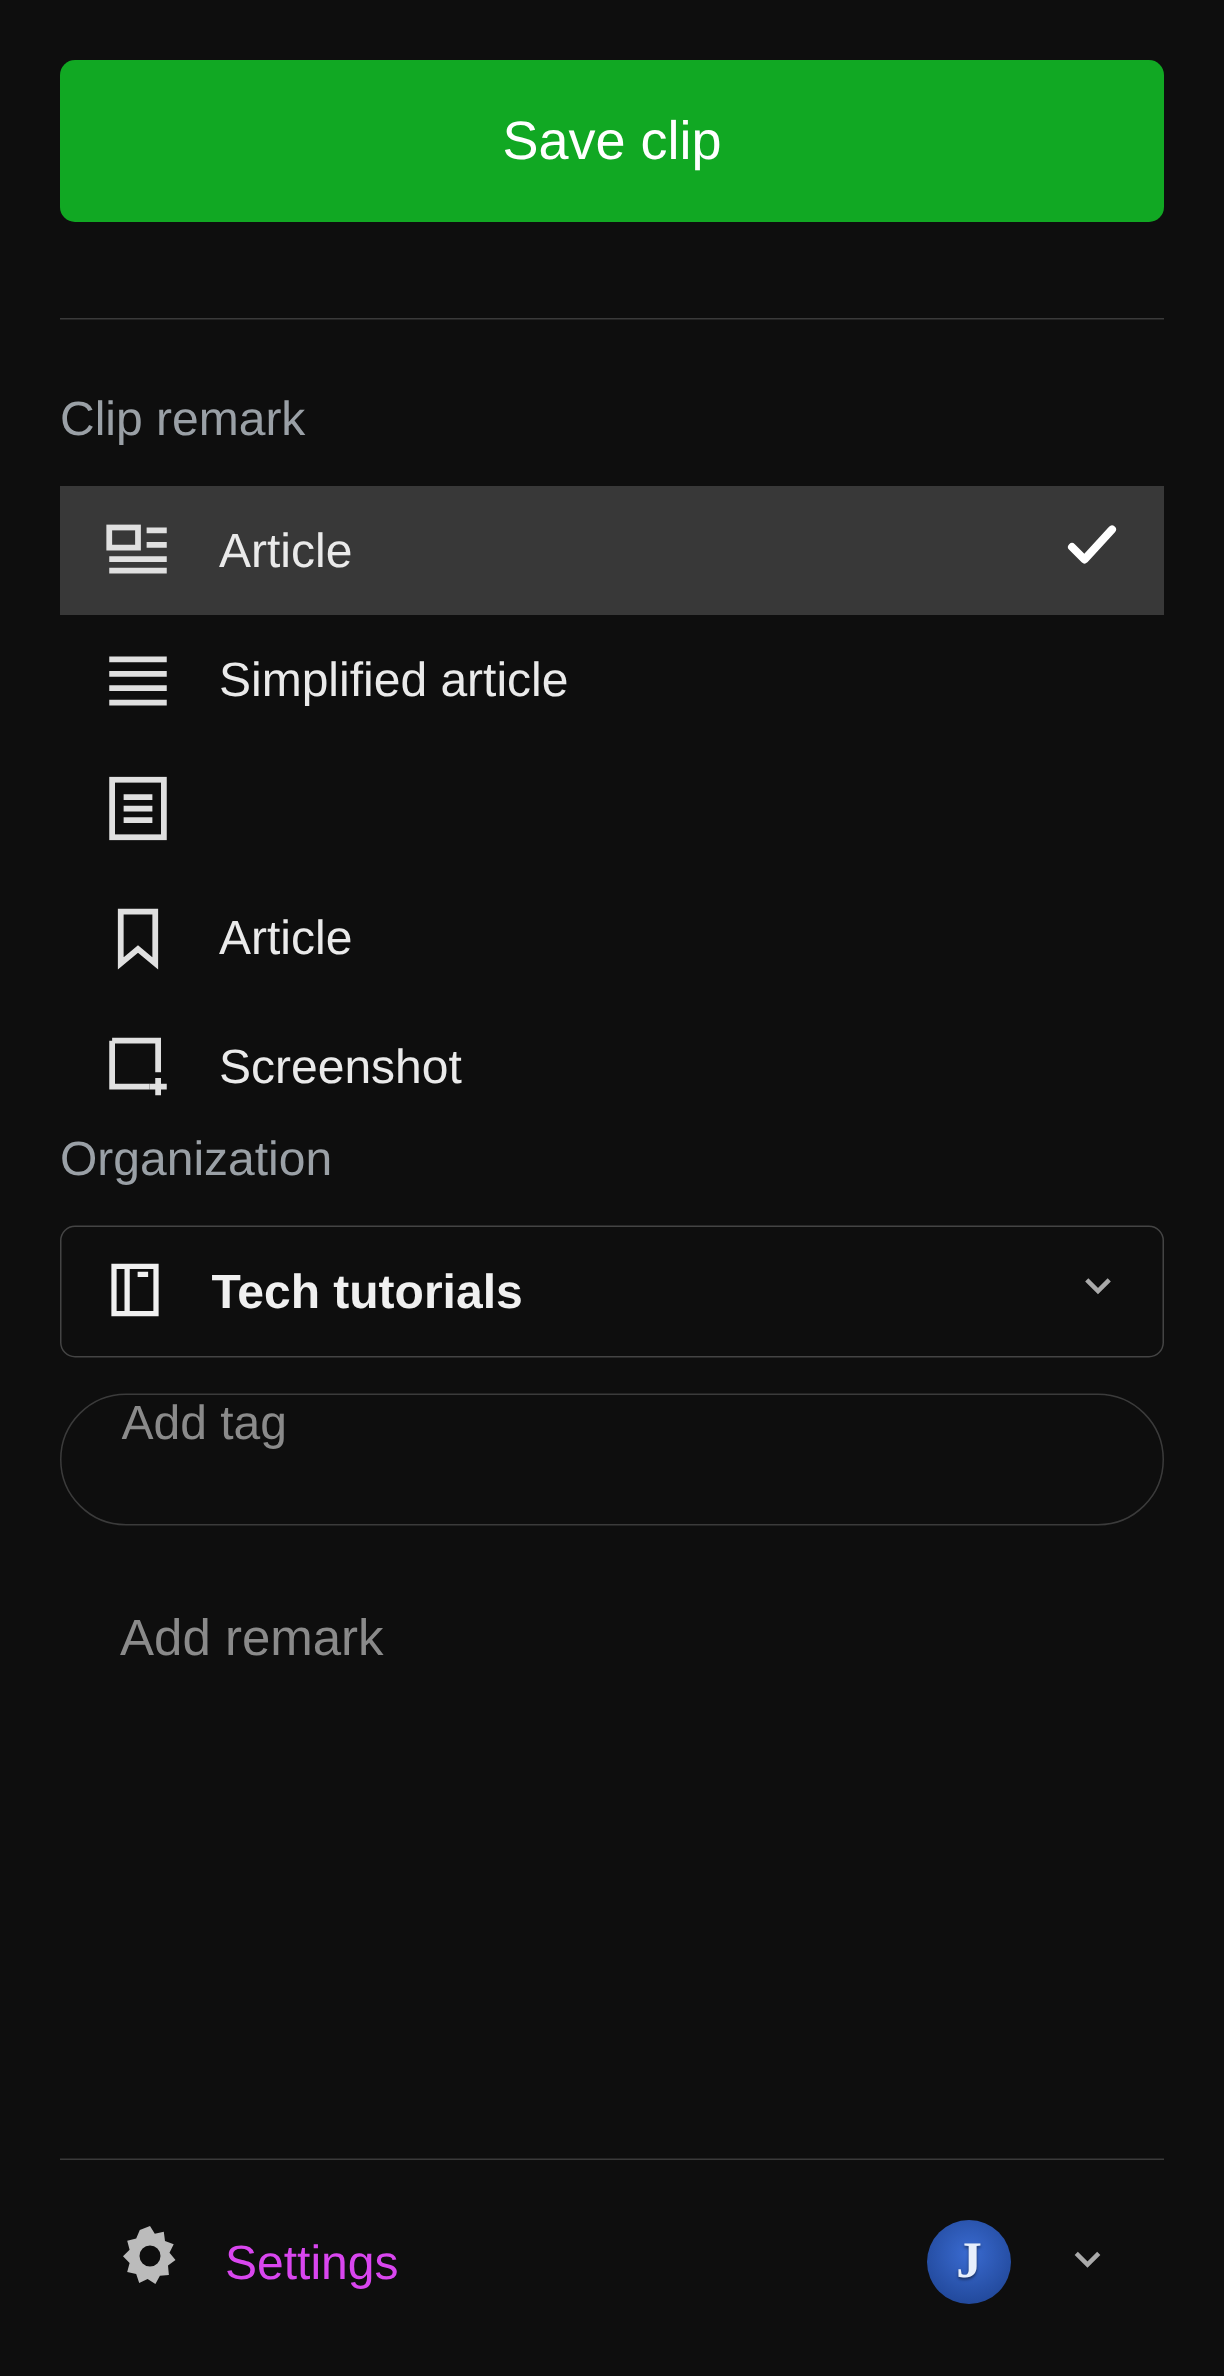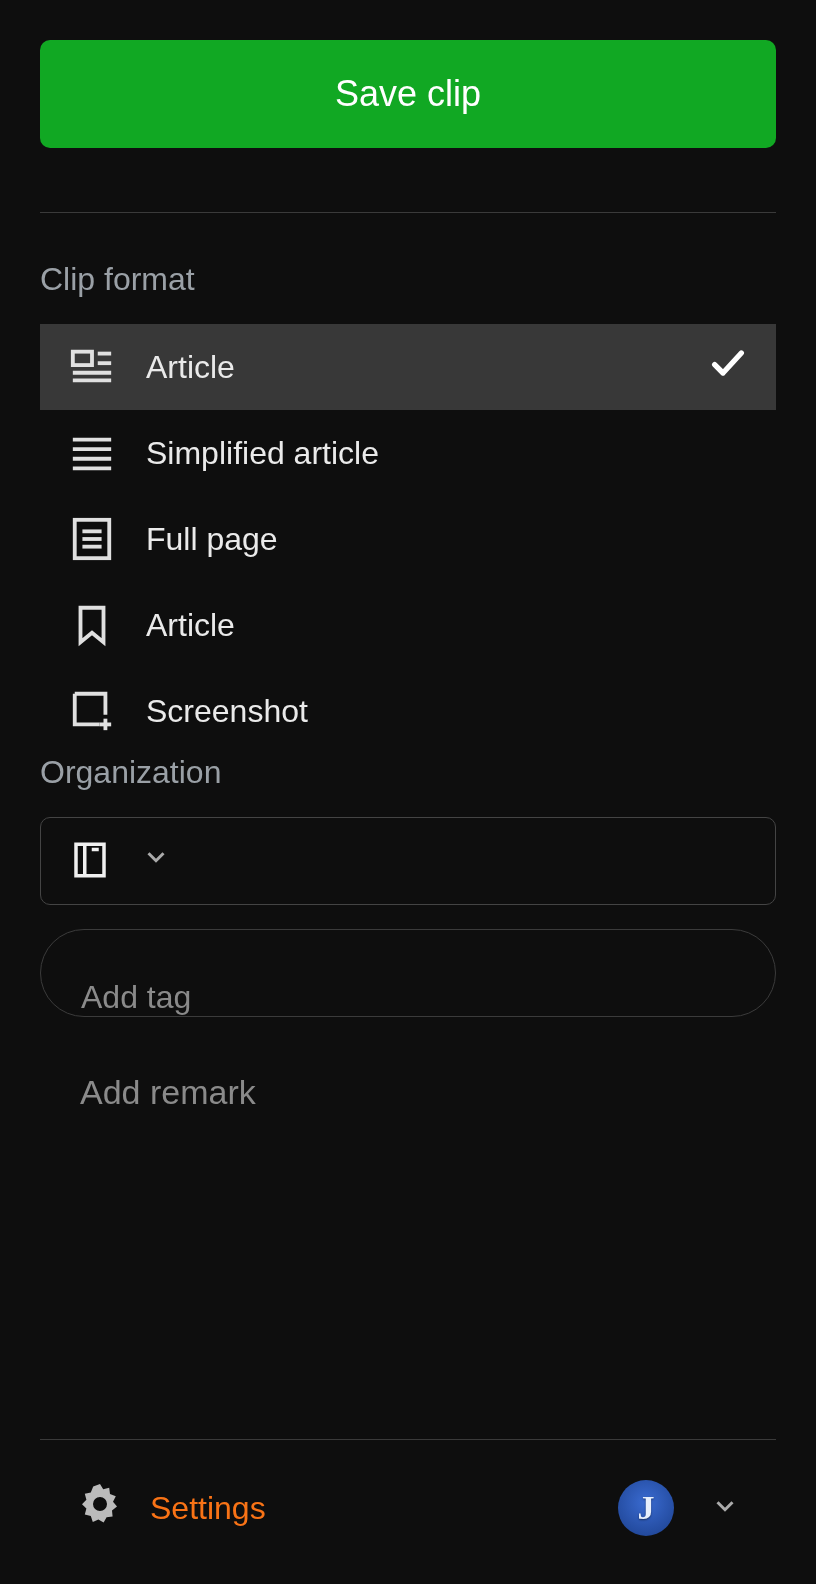--- a/index.html
+++ b/index.html
@@ -128,21 +128,21 @@
     flex: 1;
     font-weight: 600;
   }
   .tag-input-wrap {
     margin-top: 24px;
     height: 88px;
     border: 1px solid #3b3b3b;
     border-radius: 44px;
     padding: 0 40px;
     display: flex;
-    align-items: flex-end;
+    align-items: flex-start;
   }
   .tag-input {
     width: 100%;
     background: transparent;
     border: none;
     outline: none;
     color: #eee;
     font-size: 32px;
   }
   .tag-input::placeholder {
@@ -163,21 +163,21 @@
     border-top: 1px solid #3a3a3a;
     padding: 40px 36px 48px 36px;
     display: flex;
     align-items: center;
   }
   .settings {
     display: flex;
     align-items: center;
     gap: 26px;
     cursor: pointer;
-    color: #f97316;
+    color: #d946ef;
     font-size: 32px;
   }
   .footer-right {
     margin-left: auto;
     display: flex;
     align-items: center;
     gap: 36px;
   }
   .avatar {
     width: 56px;
@@ -197,21 +197,21 @@
 </head>
 <body>
 
 <div class="panel">
 
 
   <button class="save-btn">Save clip</button>
 
   <hr class="divider">
 
-  <div class="section-label">Clip format</div>
+  <div class="section-label">Clip remark</div>
 
   <div class="format-list">
 
     <div class="format-item selected">
       <span class="format-icon">
         <svg width="46" height="46" viewBox="0 0 24 24" fill="none" stroke="currentColor" stroke-width="2">
           <rect x="2" y="4" width="10" height="7"></rect>
           <line x1="15" y1="5" x2="22" y2="5"></line>
           <line x1="15" y1="10" x2="22" y2="10"></line>
           <line x1="2" y1="15" x2="22" y2="15"></line>
@@ -240,21 +240,20 @@
 
     <div class="format-item">
       <span class="format-icon">
         <svg width="46" height="46" viewBox="0 0 24 24" fill="none" stroke="currentColor" stroke-width="2">
           <rect x="3" y="2" width="18" height="20"></rect>
           <line x1="7" y1="8" x2="17" y2="8"></line>
           <line x1="7" y1="12" x2="17" y2="12"></line>
           <line x1="7" y1="16" x2="17" y2="16"></line>
         </svg>
       </span>
-      <span class="format-label">Full page</span>
     </div>
 
     <div class="format-item">
       <span class="format-icon">
         <svg width="46" height="46" viewBox="0 0 24 24" fill="none" stroke="currentColor" stroke-width="2">
           <path d="M6 3 H18 V21 L12 16 L6 21 Z"></path>
         </svg>
       </span>
       <span class="format-label">Article</span>
     </div>
@@ -277,20 +276,21 @@
     <div class="section-label">Organization</div>
 
     <div class="notebook-dropdown">
       <span class="notebook-icon">
         <svg width="42" height="42" viewBox="0 0 24 24" fill="none" stroke="currentColor" stroke-width="2">
           <rect x="4" y="3" width="16" height="18"></rect>
           <line x1="9" y1="3" x2="9" y2="21"></line>
           <line x1="13" y1="6" x2="17" y2="6"></line>
         </svg>
       </span>
+      <span class="notebook-label">Tech tutorials</span>
       <span>
         <svg width="30" height="30" viewBox="0 0 24 24" fill="none" stroke="#aaa" stroke-width="2.4">
           <polyline points="6 9 12 15 18 9"></polyline>
         </svg>
       </span>
     </div>
 
     <div class="tag-input-wrap">
       <input class="tag-input" type="text" placeholder="Add tag" style="">
     </div>

